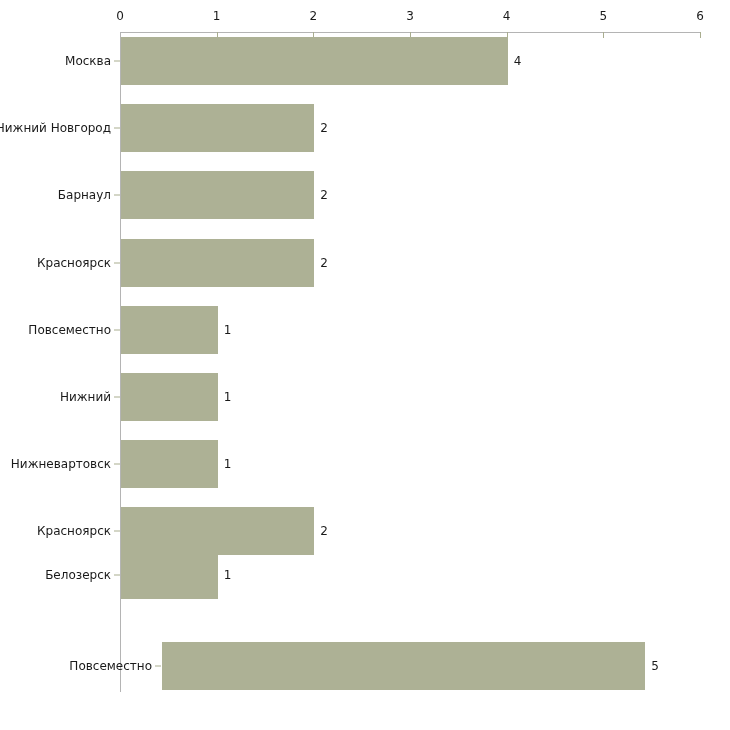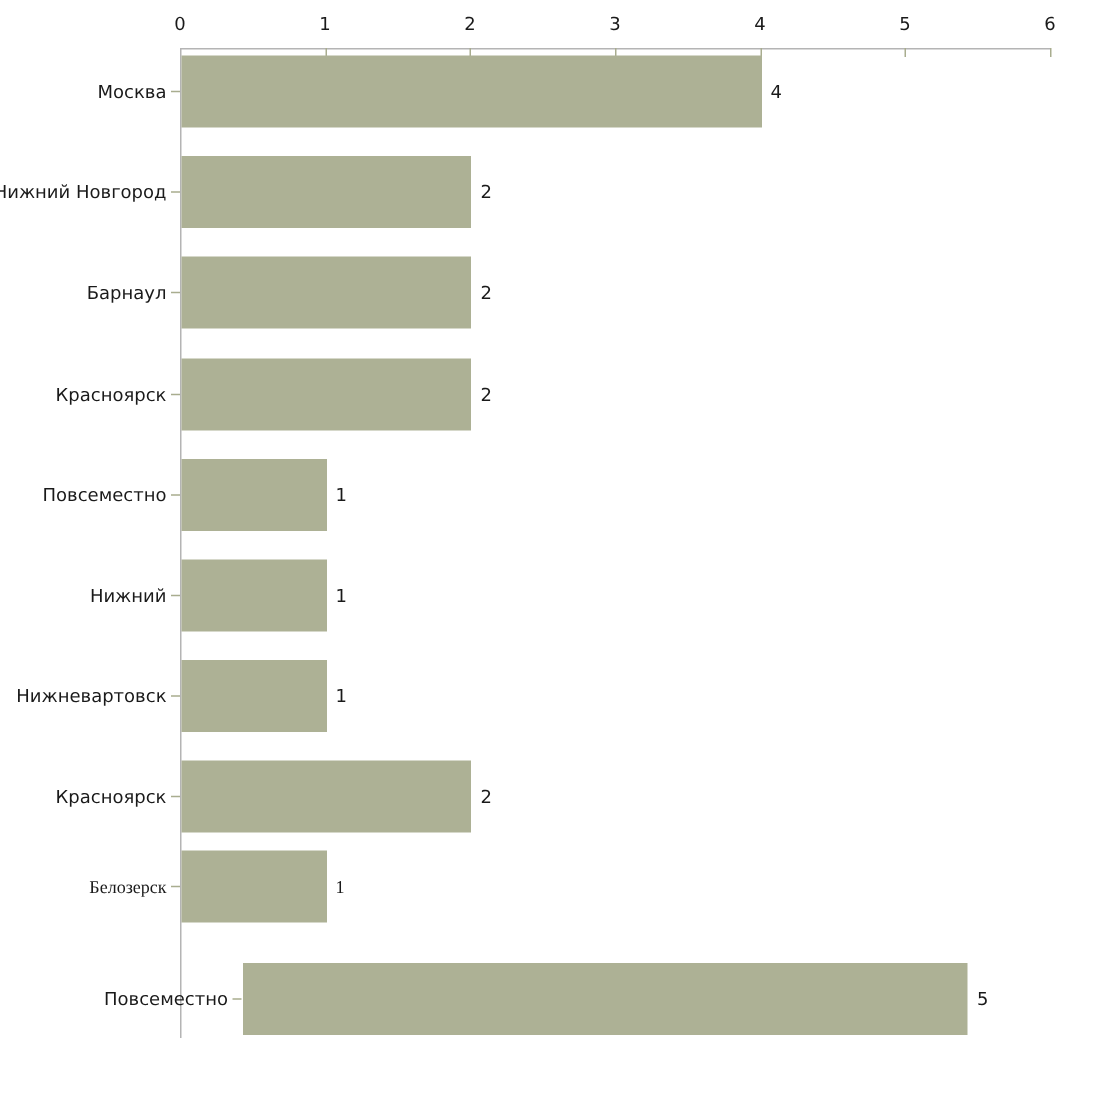--- a/index.html
+++ b/index.html
@@ -183,21 +183,21 @@
           <div class="cat-tick"></div>
           <div class="bar" style="width: 96.6667px; background: rgb(173, 177, 149);"></div>
           <div class="bar-value" style="left: 223.667px;">1</div>
         </div>
         <div class="bar-row" style="top: 507.4px; height: 48px;">
           <div class="cat-label">Красноярск</div>
           <div class="cat-tick"></div>
           <div class="bar" style="width: 193.333px; background: rgb(173, 177, 149);"></div>
           <div class="bar-value" style="left: 320.333px;">2</div>
         </div>
-        <div class="bar-row" style="top: 567px; height: 48px; font-family: Liberation Serif, serif;">
+        <div class="bar-row" style="top: 551px; height: 48px;">
           <div class="cat-label">Белозерск</div>
           <div class="cat-tick"></div>
           <div class="bar" style="width: 96.6667px; background: rgb(173, 177, 149);"></div>
           <div class="bar-value" style="left: 223.667px;">1</div>
         </div>
         <div class="bar-row" style="top: 641.8px; height: 48px; margin-left: 41px;">
           <div class="cat-label">Повсеместно</div>
           <div class="cat-tick"></div>
           <div class="bar" style="width: 483.333px; background: rgb(173, 177, 149);"></div>
           <div class="bar-value" style="left: 610.333px;">5</div>

